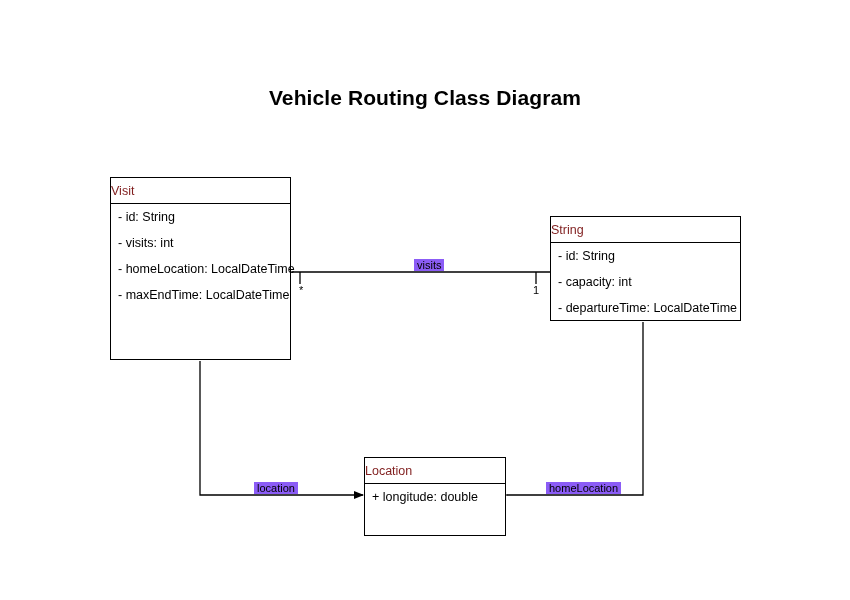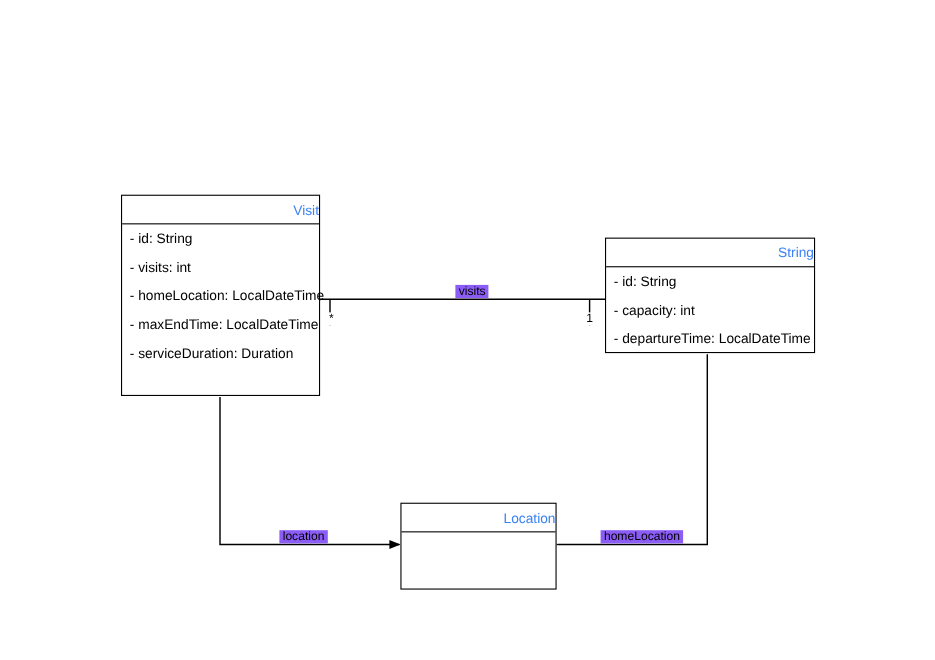--- a/index.html
+++ b/index.html
@@ -38,24 +38,24 @@
   }
   .uml-class {
     position: absolute;
     box-sizing: border-box;
     border: 1.3px solid #000000;
     background: #ffffff;
   }
   .uml-class-name {
     box-sizing: border-box;
     width: 100%;
-    text-align: right;
+    text-align: left;
     font-size: 12.5px;
     border-bottom: 1.3px solid #000000;
-    color: #3b82f6;
+    color: #7f1d1d;
     white-space: nowrap;
   }
   .uml-attrs {
     box-sizing: border-box;
     padding: 0;
     margin: 0;
     list-style: none;
   }
   .uml-attr {
     font-size: 12.5px;
@@ -123,44 +123,45 @@
 
     <g>
       <path d="M 200 361 L 200 495 L 363 495" stroke="#000000" stroke-width="1.3" fill="none" marker-end="url(#arrow-right)"></path>
     </g>
 
     <g>
       <path d="M 643 322 L 643 495 L 507 495" stroke="#000000" stroke-width="1.3" fill="none" marker-end="url(#arrow-left)"></path>
     </g>
   </svg>
 
+  <div class="diagram-title">Vehicle Routing Class Diagram</div>
 
   <div class="uml-class" id="class-visit">
     <div class="uml-class-name">Visit</div>
     <ul class="uml-attrs">
       <li class="uml-attr">- id: String</li>
       <li class="uml-attr">- visits: int</li>
       <li class="uml-attr">- homeLocation: LocalDateTime</li>
       <li class="uml-attr">- maxEndTime: LocalDateTime</li>
-      <li class="uml-attr">- serviceDuration: Duration</li>
     </ul>
   </div>
 
   <div class="uml-class" id="class-vehicle">
     <div class="uml-class-name">String</div>
     <ul class="uml-attrs">
       <li class="uml-attr">- id: String</li>
       <li class="uml-attr">- capacity: int</li>
       <li class="uml-attr">- departureTime: LocalDateTime</li>
     </ul>
   </div>
 
   <div class="uml-class" id="class-location">
     <div class="uml-class-name">Location</div>
     <ul class="uml-attrs">
+      <li class="uml-attr">+ longitude: double</li>
     </ul>
   </div>
 
   <div class="edge-label" id="label-visits">visits</div>
   <div class="edge-label" id="label-location">location</div>
   <div class="edge-label" id="label-homelocation">homeLocation</div>
 
   <div class="mult-label" id="mult-visit-star">*</div>
   <div class="mult-label" id="mult-vehicle-one">1</div>
 

